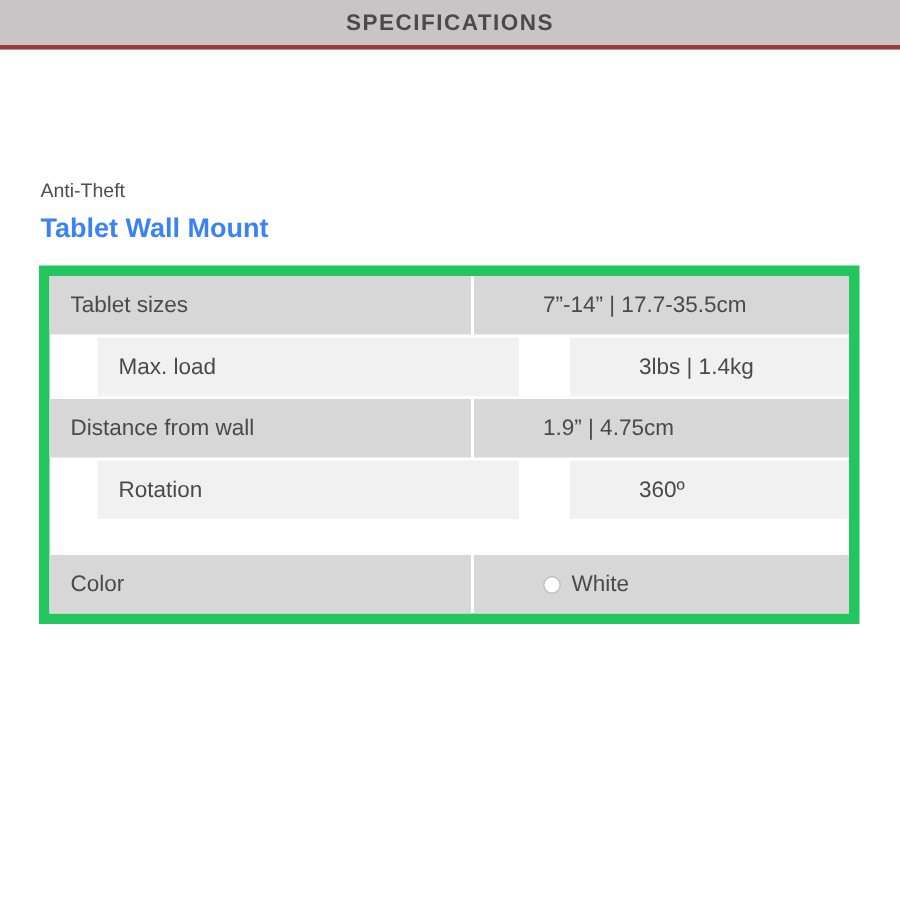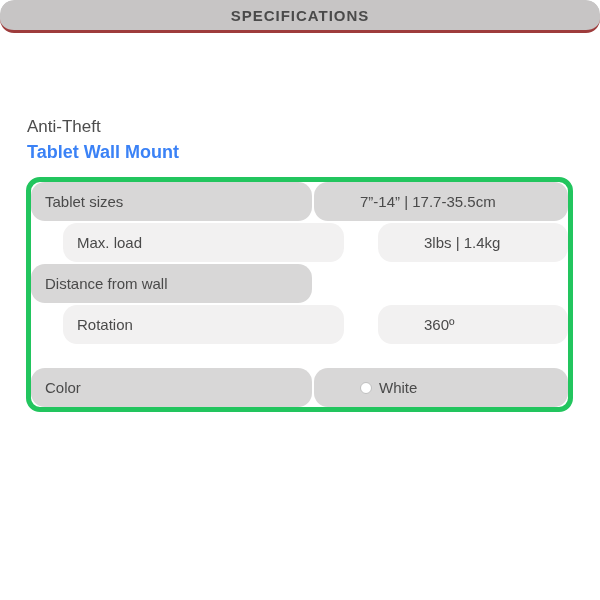--- a/index.html
+++ b/index.html
@@ -1,15 +1,15 @@
 <!DOCTYPE html>
 <html><head>
 <meta charset="utf-8">
 <style>
-  * { box-sizing: border-box; border-radius: 14px; }
+  * { box-sizing: border-box; }
   html, body { margin: 0; padding: 0; }
   body {
     width: 600px;
     height: 600px;
     background: #ffffff;
     font-family: "Liberation Sans", sans-serif;
     position: relative;
     overflow: hidden;
   }
 
@@ -32,40 +32,40 @@
     color: #4a4a4a;
   }
 
   
   .title-block {
     position: absolute;
     left: 27px;
     top: 116px;
   }
   .product-subtitle {
-    font-size: 17px;
+    font-size: 13px;
     font-weight: normal;
     color: #4d4d4d;
     line-height: 22px;
   }
   .product-title {
     font-size: 18px;
     font-weight: bold;
     color: #3b82f6;
     line-height: 24px;
     margin-top: 2px;
   }
 
   
   .spec-table {
     position: absolute;
     left: 26px;
     top: 177px;
     width: 547px;
-    border: 5px solid #22c55e;
+    border: 7px solid #22c55e;
     background: #ffffff;
   }
   .spec-row {
     display: flex;
     height: 39px;
     column-gap: 2px;
     margin-bottom: 2px;
   }
   .spec-row:last-child { margin-bottom: 0; margin-top: 24px; }
   .spec-cell {
@@ -110,20 +110,21 @@
     <div class="spec-cell value-cell">7”-14” | 17.7-35.5cm</div>
   </div>
 
   <div class="spec-row row-even">
     <div class="spec-cell label-cell">Max. load</div>
     <div class="spec-cell value-cell">3lbs | 1.4kg</div>
   </div>
 
   <div class="spec-row row-odd">
     <div class="spec-cell label-cell">Distance from wall</div>
+    <div class="spec-cell value-cell">1.9” | 4.75cm</div>
   </div>
 
   <div class="spec-row row-even">
     <div class="spec-cell label-cell">Rotation</div>
     <div class="spec-cell value-cell">360º</div>
   </div>
 
   <div class="spec-row row-odd">
     <div class="spec-cell label-cell">Color</div>
     <div class="spec-cell value-cell">

